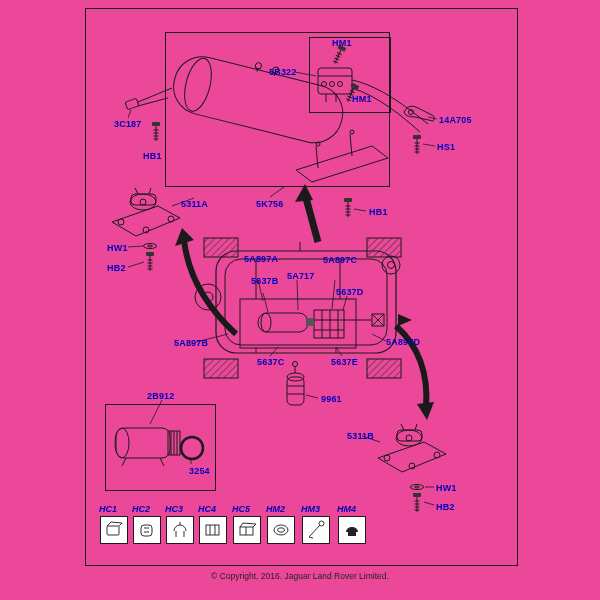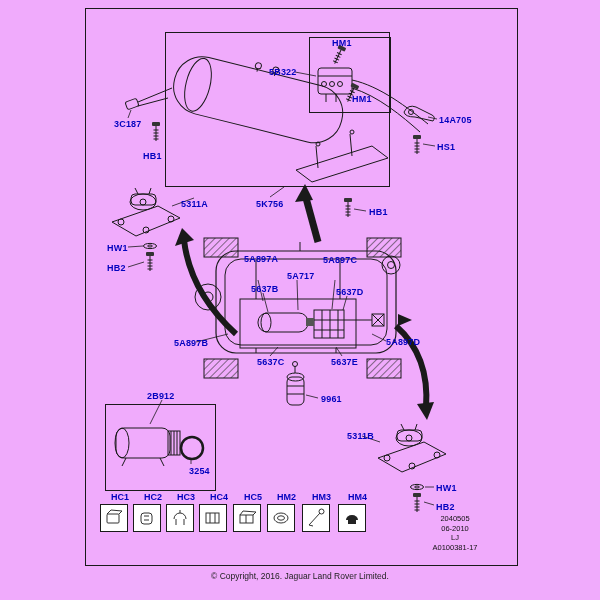--- a/index.html
+++ b/index.html
@@ -1,20 +1,20 @@
 <!DOCTYPE html>
 <html><head>
 <meta charset="utf-8">
 <style>
   html,body{margin:0;padding:0;background:#fff;}
   body{width:600px;height:600px;font-family:"Liberation Sans",sans-serif;}
-  .canvas{position:relative;width:600px;height:600px;background:#f0abfc;overflow:hidden;}
+  .canvas{position:relative;width:600px;height:600px;background:#ec4899;overflow:hidden;}
   svg.art{position:absolute;left:0;top:0;}
   .lbl{position:absolute;font-size:9px;font-weight:bold;color:#0202bf;white-space:nowrap;letter-spacing:.2px;}
-  .f-item{position:absolute;top:492px;width:30px;text-align:right;}
+  .f-item{position:absolute;top:504px;width:30px;text-align:left;font-style:italic;}
   .f-label{font-size:9px;font-weight:bold;color:#0202bf;margin-bottom:2px;}
   .f-box{width:28px;height:28px;border:1px solid #1a1a1a;background:#fff;display:flex;align-items:center;justify-content:center;box-sizing:border-box;margin:0 auto;}
   .info{position:absolute;left:413px;top:514px;width:84px;text-align:center;font-size:7.5px;color:#111;line-height:9.5px;}
   .copyright{position:absolute;left:0;top:571px;width:600px;text-align:center;font-size:8.5px;color:#222;}
 </style>
 </head>
 <body>
 
 <div class="canvas">
 
@@ -210,21 +210,21 @@
   <div class="lbl" style="left:439px;top:115px">14A705</div>
   <div class="lbl" style="left:437px;top:142px">HS1</div>
   <div class="lbl" style="left:181px;top:199px">5311A</div>
   <div class="lbl" style="left:256px;top:199px">5K756</div>
   <div class="lbl" style="left:369px;top:207px">HB1</div>
   <div class="lbl" style="left:107px;top:243px">HW1</div>
   <div class="lbl" style="left:107px;top:263px">HB2</div>
   <div class="lbl" style="left:244px;top:254px">5A897A</div>
   <div class="lbl" style="left:287px;top:271px">5A717</div>
   <div class="lbl" style="left:323px;top:255px">5A897C</div>
-  <div class="lbl" style="left:251px;top:284px">5637B</div>
+  <div class="lbl" style="left:251px;top:276px">5637B</div>
   <div class="lbl" style="left:336px;top:287px">5637D</div>
   <div class="lbl" style="left:174px;top:338px">5A897B</div>
   <div class="lbl" style="left:386px;top:337px">5A897D</div>
   <div class="lbl" style="left:257px;top:357px">5637C</div>
   <div class="lbl" style="left:331px;top:357px">5637E</div>
   <div class="lbl" style="left:321px;top:394px">9961</div>
   <div class="lbl" style="left:147px;top:391px">2B912</div>
   <div class="lbl" style="left:189px;top:466px">3254</div>
   <div class="lbl" style="left:347px;top:431px">5311B</div>
   <div class="lbl" style="left:436px;top:483px">HW1</div>
@@ -306,22 +306,16 @@
   <div class="f-item" style="left:337px">
     <div class="f-label">HM4</div>
     <div class="f-box">
       <svg width="24" height="24" viewBox="0 0 24 24" fill="none" stroke="#333">
         <path d="M6 14 a6 5 0 1 1 12 0 z" fill="#222" stroke="none"></path>
           <rect x="8" y="14" width="8" height="4" fill="#222" stroke="none"></rect>
       </svg>
     </div>
   </div>
 
-  <div class="info">
-    <div>2040505</div>
-    <div>06-2010</div>
-    <div>LJ</div>
-    <div>A0100381-17</div>
-  </div>
 
   <div class="copyright">© Copyright, 2016. Jaguar Land Rover Limited.</div>
 
 </div>
 
 </body></html>

